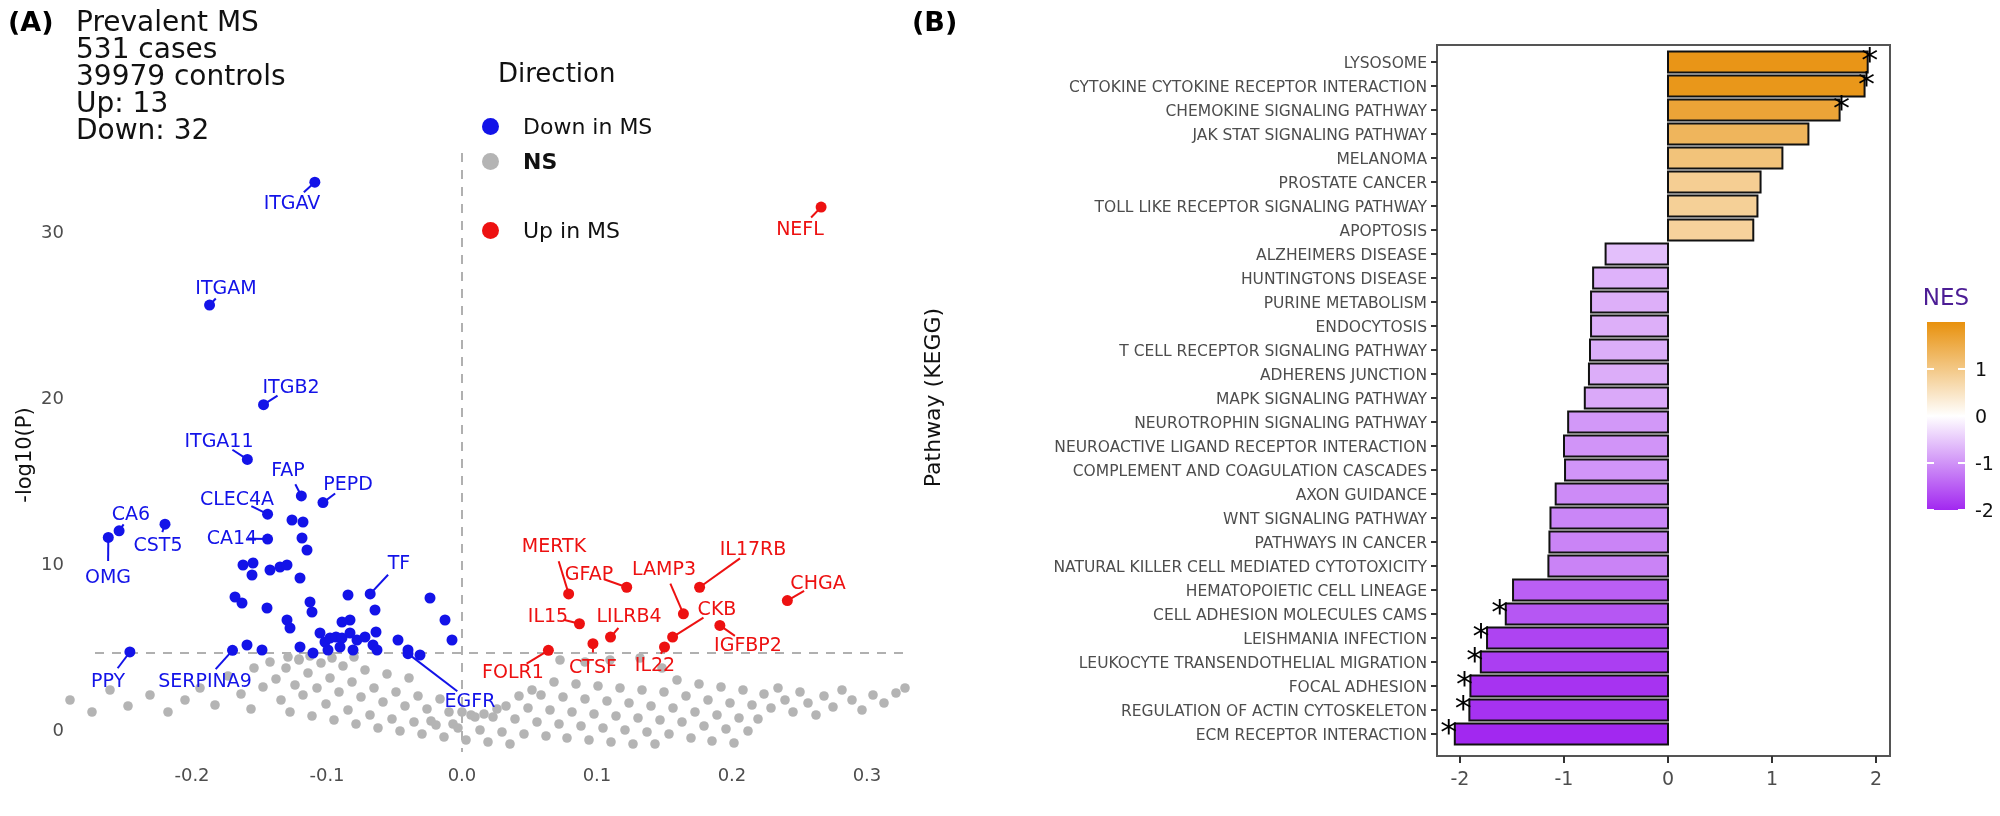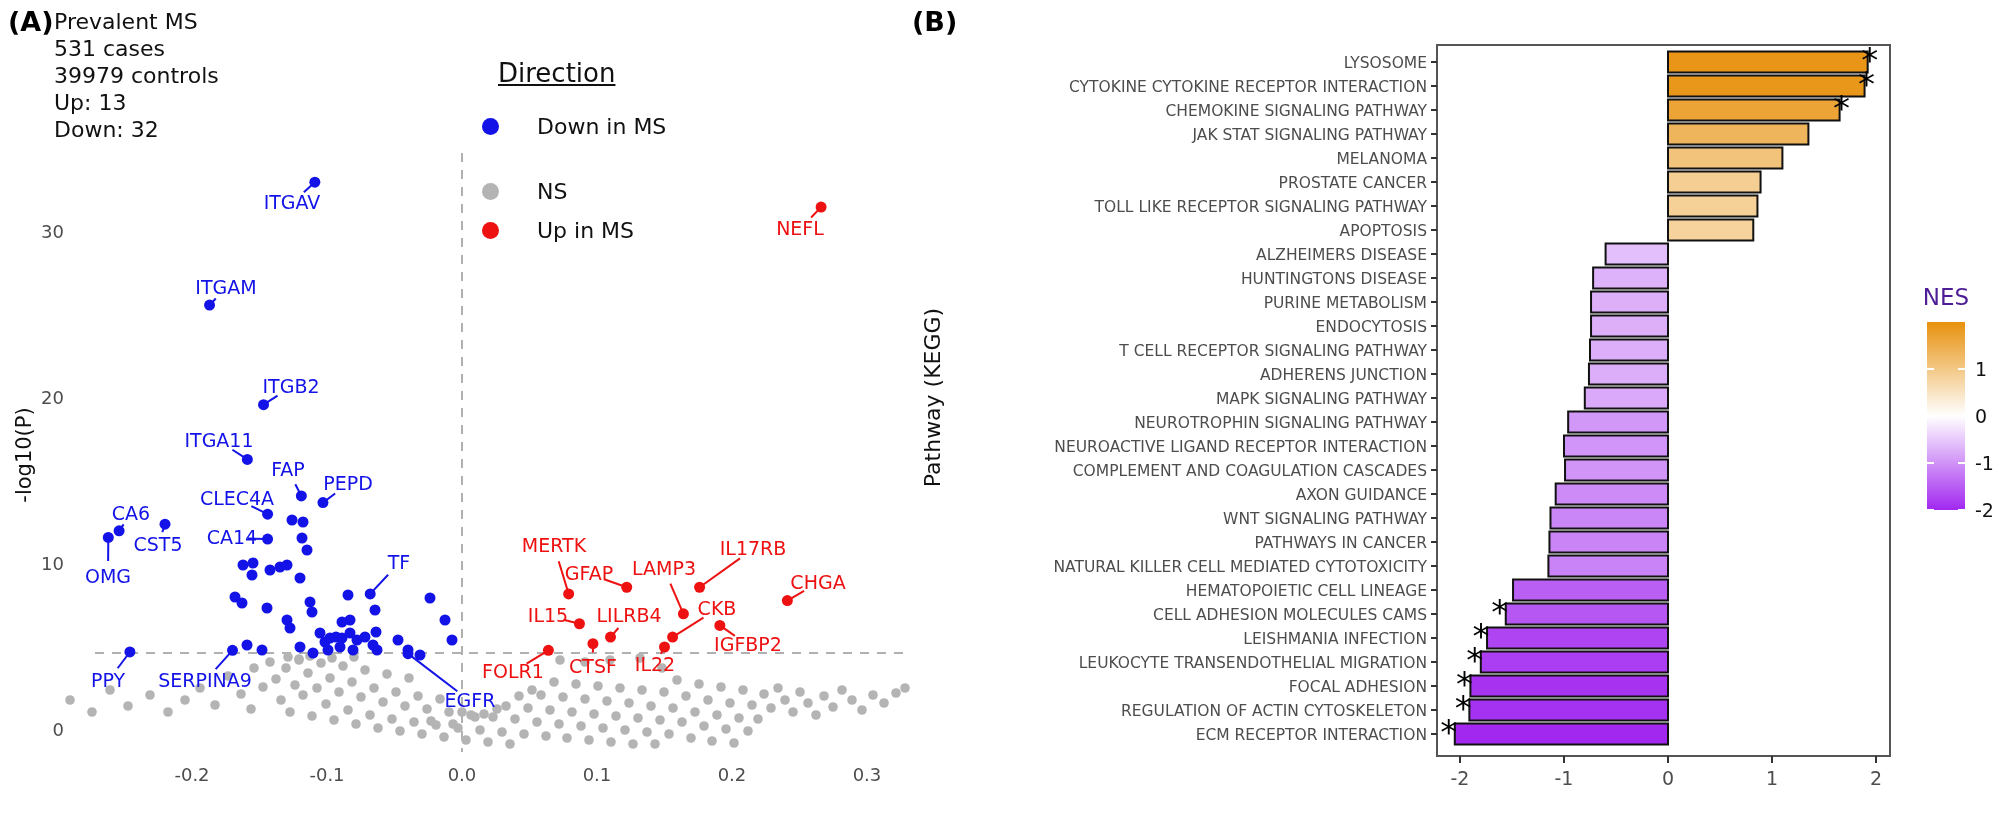--- a/index.html
+++ b/index.html
@@ -1,24 +1,24 @@
 <!DOCTYPE html>
 <html><head>
 <meta charset="utf-8">
 <style>
   html,body{margin:0;padding:0;background:#fff;}
   .canvas{position:relative;width:2000px;height:816px;background:#fff;overflow:hidden;
           font-family:"DejaVu Sans","Liberation Sans",sans-serif;color:#1a1a1a;}
   .panel-label{position:absolute;font-size:27px;font-weight:bold;color:#000;}
-  .annotation{position:absolute;left:54px;top:8px;font-size:22px;line-height:27px;color:#111;}
+  .annotation{position:absolute;left:76px;top:8px;font-size:28px;line-height:27px;color:#111;}
   .legend{position:absolute;left:470px;top:58px;}
-  .legend-title{position:absolute;left:28px;top:0;font-size:26px;color:#111;text-decoration:underline;}
+  .legend-title{position:absolute;left:28px;top:0;font-size:26px;color:#111;}
   .legend-item{position:absolute;left:0;height:24px;display:flex;align-items:center;}
   .legend-dot{width:17px;height:17px;border-radius:50%;display:inline-block;margin-left:12px;}
-  .legend-text{margin-left:38px;font-size:22px;color:#111;white-space:nowrap;}
+  .legend-text{margin-left:24px;font-size:22px;color:#111;white-space:nowrap;}
   .axis-title{position:absolute;text-align:center;font-size:21px;color:#111;white-space:nowrap;}
   .rot{transform:rotate(-90deg);}
   .cb-title{position:absolute;text-align:center;font-size:23px;color:#4c1d95;}
   svg{position:absolute;left:0;top:0;}
 </style>
 </head>
 <body>
 
 <div class="canvas">
 
@@ -458,21 +458,21 @@
     <div>Up: 13</div>
     <div>Down: 32</div>
   </div>
 
   <div class="legend">
     <div class="legend-title">Direction</div>
     <div class="legend-item" style="top:56px;">
       <span class="legend-dot" id="dot0" style="background: rgb(19, 19, 232);"></span>
       <span class="legend-text">Down in MS</span>
     </div>
-    <div class="legend-item" style="top:121px;">
+    <div class="legend-item" style="top:91px;font-weight:bold;">
       <span class="legend-dot" id="dot1" style="background: rgb(180, 180, 180);"></span>
       <span class="legend-text">NS</span>
     </div>
     <div class="legend-item" style="top:160px;text-align:right;">
       <span class="legend-dot" id="dot2" style="background: rgb(237, 17, 17);"></span>
       <span class="legend-text">Up in MS</span>
     </div>
   </div>
 
   <div class="axis-title rot" style="left:-76px;top:443px;width:200px;">-log10(P)</div>

